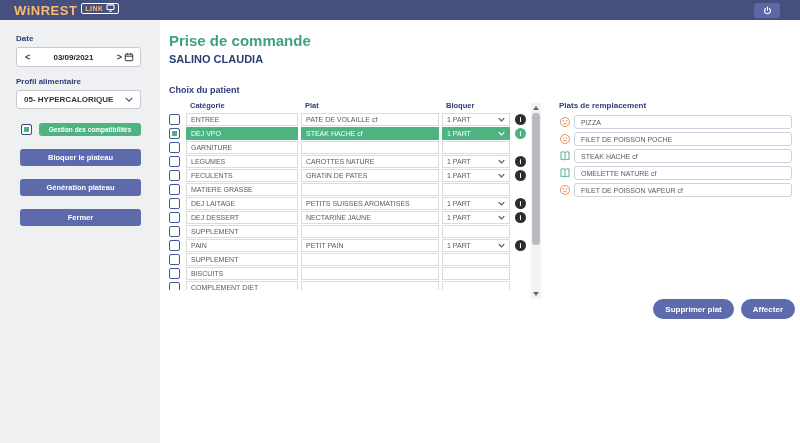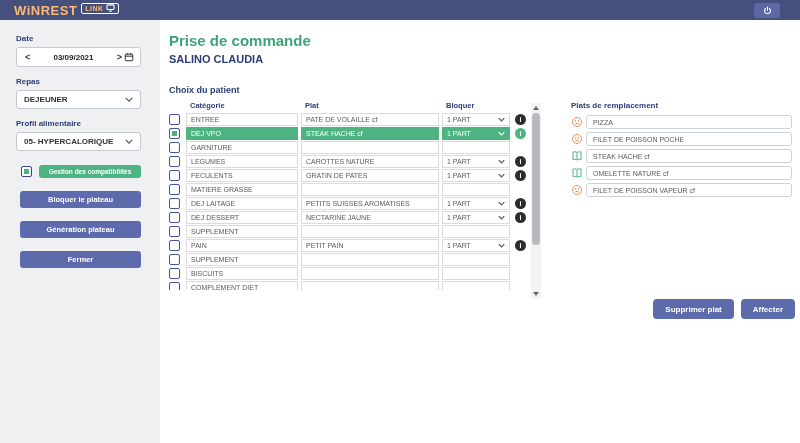--- a/index.html
+++ b/index.html
@@ -81,33 +81,33 @@
   
   .vscroll { position:absolute; right:0; top:-10px; height:196px; width:10px; background:#f3f3f5;
     display:flex; flex-direction:column; align-items:center; padding:3px 0; cursor:pointer; }
   .arr { width:0; height:0; border-left:3px solid transparent; border-right:3px solid transparent; flex:none; }
   .arr.up { border-bottom:4px solid #666; }
   .arr.down { border-top:4px solid #666; }
   .track { flex:1; width:8px; margin:3px 0; position:relative; }
   .thumb { position:absolute; top:0; left:0; width:8px; height:132px; background:#b9bac0; border-radius:4px; }
 
   
-  .repl { margin-left:30px; width:236px; }
+  .repl { margin-left:18px; width:236px; }
   .repl-title { font-size:8px; font-weight:bold; color:var(--navy,#2c3d76); margin-bottom:5px; }
   .ritem { display:flex; align-items:center; margin-bottom:3px; gap:3px; }
   .ric { width:12px; height:12px; flex:none; display:flex; align-items:center; justify-content:center; }
   .ric svg { display:none; }
   .ritem.sad .svg-sad { display:block; }
   .ritem.book .svg-book { display:block; }
   .rbox { flex:1; height:14px; border:1px solid #cfd2da; border-radius:3px; background:#fff;
     display:flex; align-items:center; padding:0 6px; font-size:7px; color:#5a5a5a; cursor:pointer; }
 
   
   .actions { width:626px; display:flex; justify-content:flex-end; gap:7px; margin-top:9px; }
-  .act-btn { background:var(--slate,#5d6bac); color:#fff; border:none; border-radius:4px;
+  .act-btn { background:var(--slate,#5d6bac); color:#fff; border:none; border-radius:10px;
     height:20px; padding:0 12px; font-size:8px; font-weight:bold; font-family:inherit; cursor:pointer; }
 </style>
 </head>
 <body>
 
 <header class="topbar">
   <div class="logo">
     <span>WiNREST</span>
     <span class="link-badge">
       <span>LINK</span>
@@ -132,29 +132,20 @@
       <button class="nav">&lt;</button>
       <span class="val">03/09/2021</span>
       <button class="nav">&gt;</button>
       <svg width="10" height="10" viewBox="0 0 24 24" fill="none" stroke="#333" stroke-width="2.4">
         <rect x="3" y="5" width="18" height="16" rx="2"></rect>
         <path d="M3 10h18M8 3v4M16 3v4"></path>
       </svg>
     </div>
   </div>
 
-  <div class="field">
-    <div class="sb-label">Repas</div>
-    <div class="selectbox">
-      <span>DEJEUNER</span>
-      <svg class="chev" width="8" height="5" viewBox="0 0 10 6" fill="none">
-        <path d="M1 1l4 4 4-4" stroke="currentColor" stroke-width="1.5"></path>
-      </svg>
-    </div>
-  </div>
 
   <div class="field">
     <div class="sb-label">Profil alimentaire</div>
     <div class="selectbox">
       <span>05- HYPERCALORIQUE</span>
       <svg class="chev" width="8" height="5" viewBox="0 0 10 6" fill="none">
         <path d="M1 1l4 4 4-4" stroke="currentColor" stroke-width="1.5"></path>
       </svg>
     </div>
   </div>

